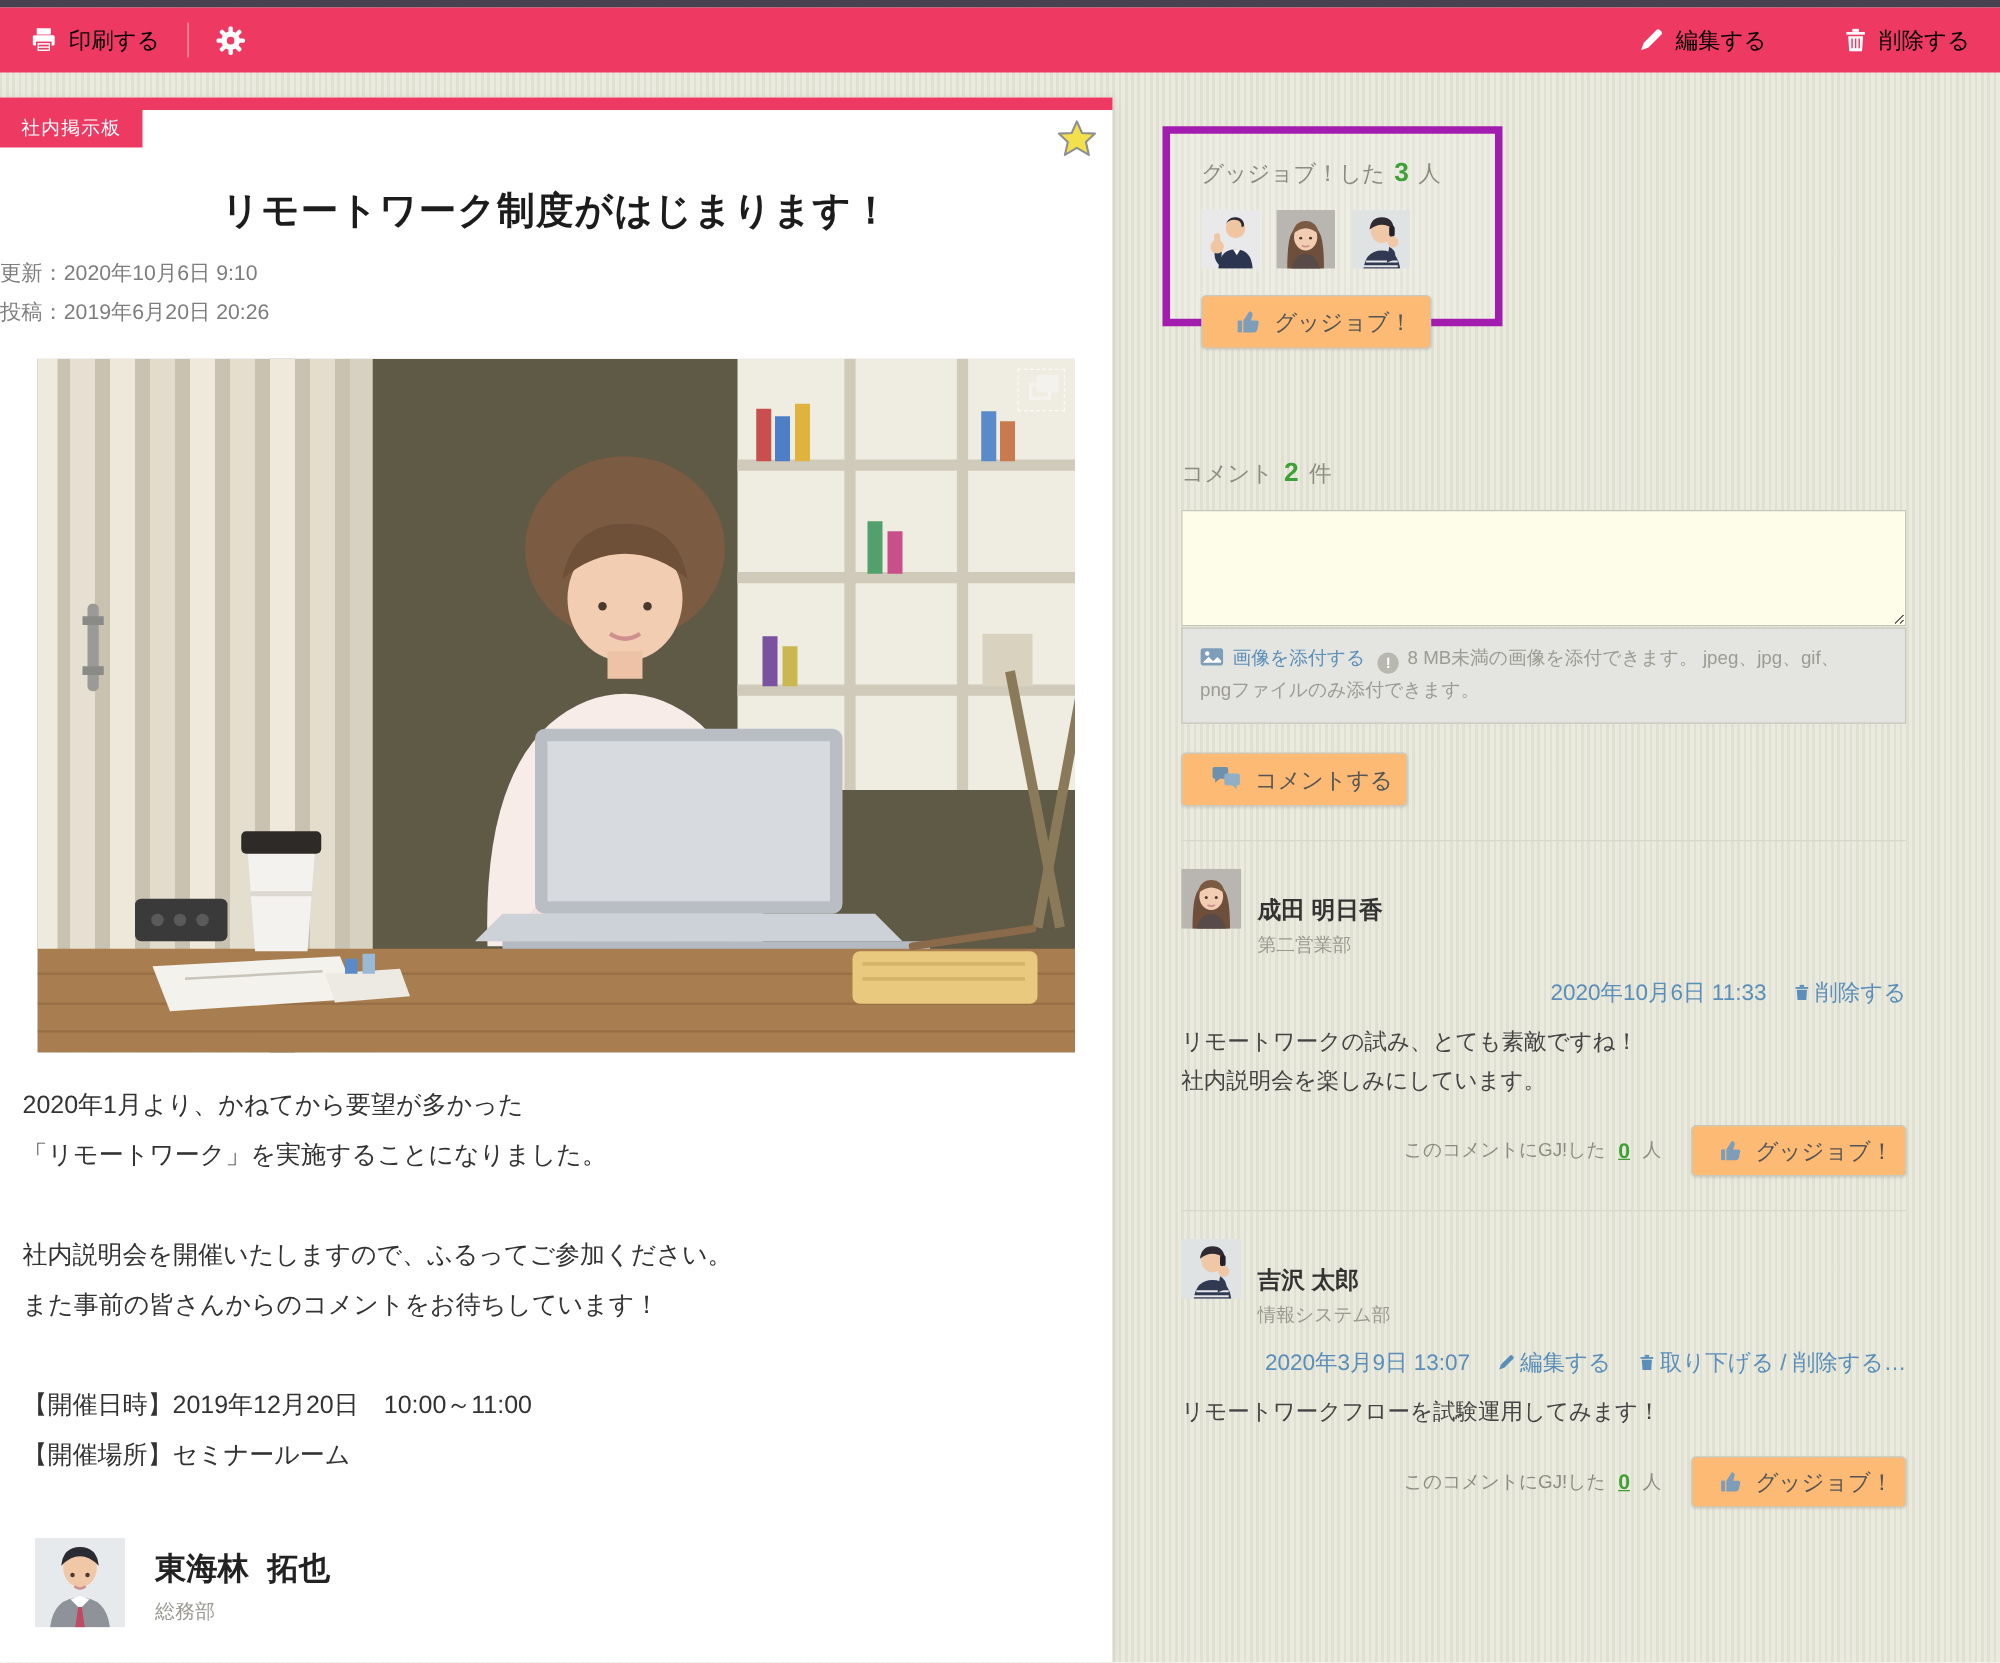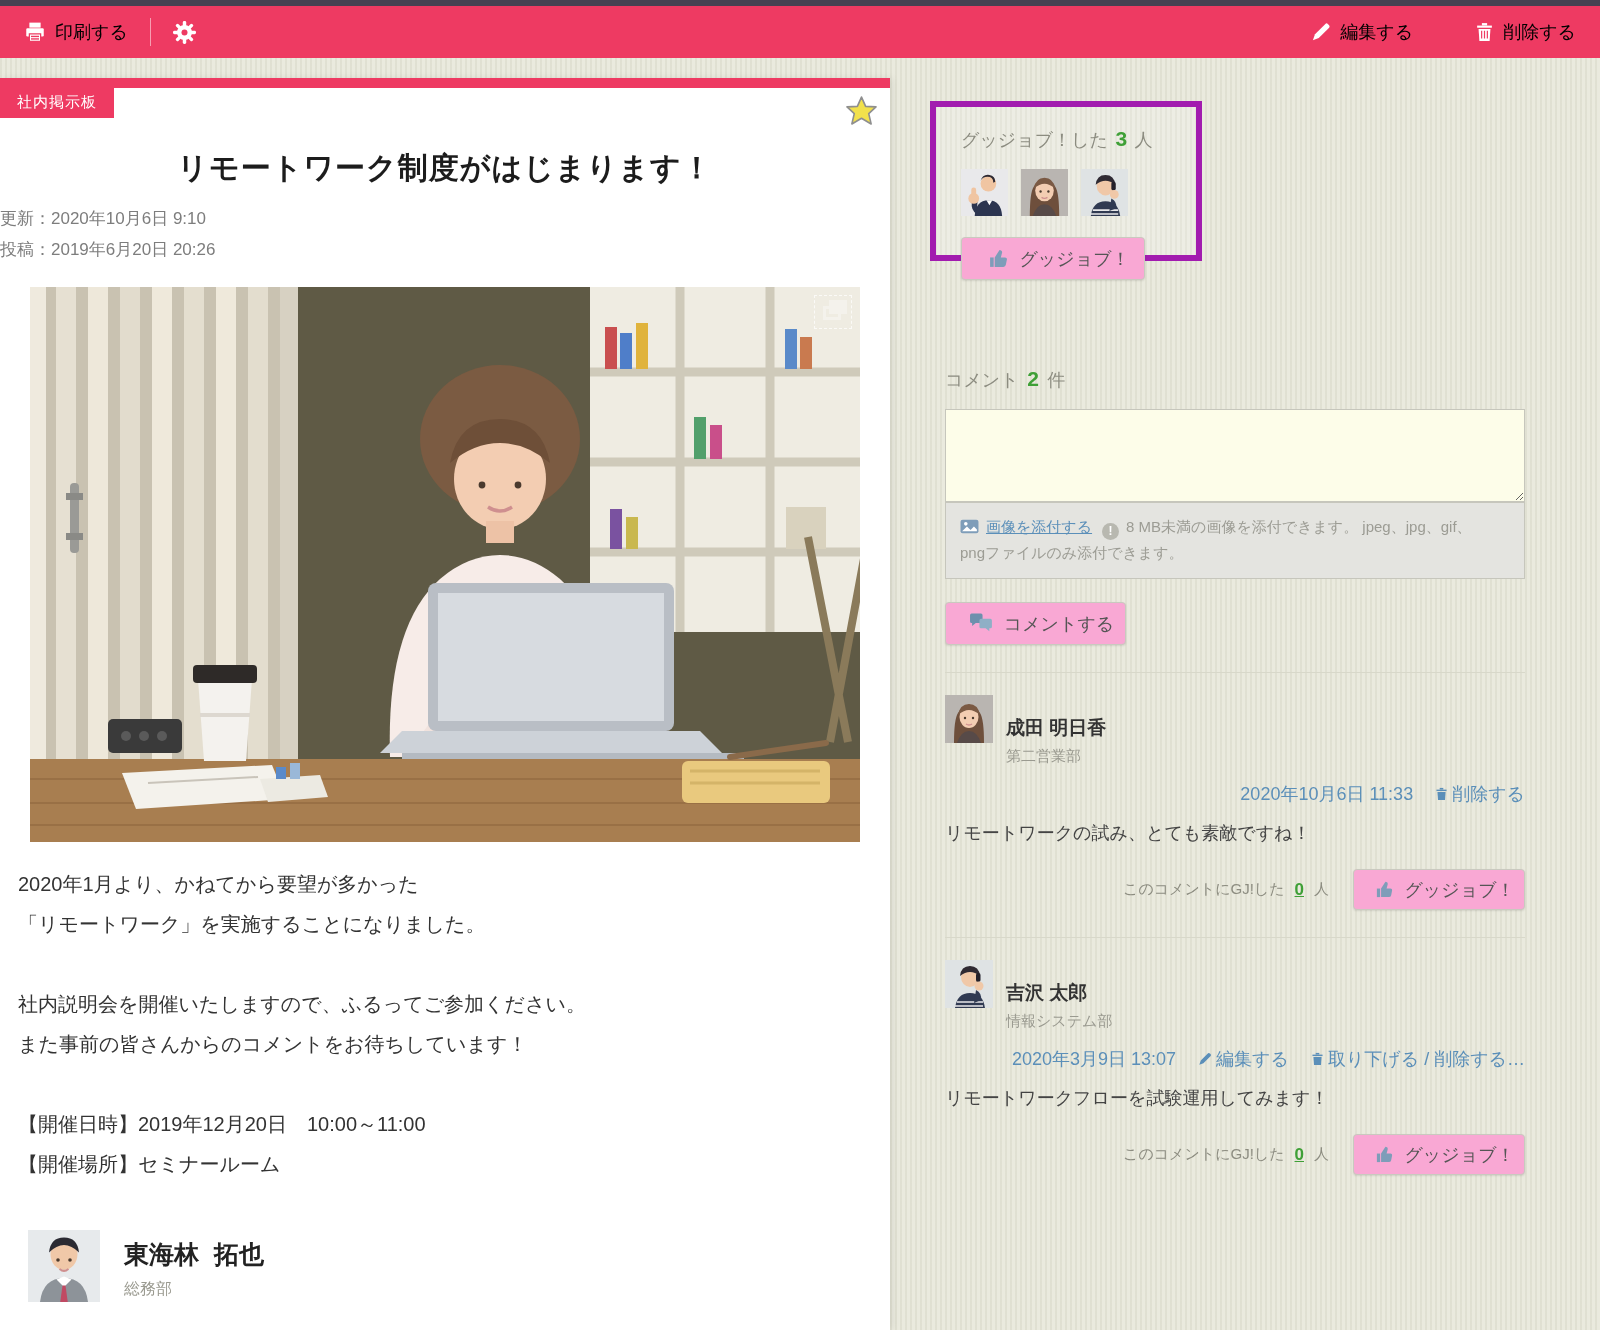--- a/index.html
+++ b/index.html
@@ -57,38 +57,38 @@
     border:6px solid #a21caf; background:rgba(255,255,255,.18);
     padding:20px 0 0 25px;
   }
   .gj-label { font-size:18px; color:#8c8c80; }
   .gj-count { font-size:21px; font-weight:bold; color:#3fa037; padding:0 3px; }
   .gj-avatars { display:flex; gap:13px; margin-top:17px; }
   .gj-avatars svg { width:47px; height:47px; display:block; cursor:pointer; }
 
   .btn {
     display:inline-flex; align-items:center; justify-content:center; gap:10px;
-    background:#f9a8d4; border:1px solid #c9c9bf; border-radius:4px;
+    background:#fdba74; border:1px solid #c9c9bf; border-radius:4px;
     box-shadow:0 1px 2px rgba(0,0,0,.10); cursor:pointer;
     font-family:inherit; font-size:18px; color:#555;padding-left:12px;
   }
   .gj-button { width:184px; height:43px; margin-top:21px; }
 
   .comments { position:absolute; left:55px; top:310px; width:580px; }
   .c-header { font-size:18px; color:#8c8c80; }
   .c-count { font-size:21px; font-weight:bold; color:#3fa037; padding:0 4px; }
   .c-textarea {
     margin-top:17px; width:580px; height:93px; background:#fdfde9;
     border:1px solid #c6c6bc; resize:both; font-family:inherit; font-size:16px; padding:6px;
   }
   .attach-bar {
     margin-top:-4px; width:580px; background:#e4e4e0; border:1px solid #c6c6bc;
     padding:11px 14px 12px; font-size:15px; color:#9c9c94; line-height:26px;
   }
-  .attach-link { color:#5b8fb9; text-decoration:underline; cursor:pointer; margin:0 10px 0 7px; }
+  .attach-link { color:#5b8fb9; cursor:pointer; margin:0 10px 0 7px; }
   .info-dot {
     display:inline-block; width:17px; height:17px; border-radius:50%;
     background:#b8b8b0; color:#fff; text-align:center; font-size:12px; font-weight:bold;
     line-height:17px; margin-right:7px; vertical-align:-3px;
   }
   .info-dot::before { content:"!"; }
   .submit-button { margin-top:23px; width:181px; height:43px; }
 
   .c-divider { border:none; border-top:1px solid #d8d8ca; margin-top:27px; }
 
@@ -401,20 +401,21 @@
           <svg width="13" height="14" viewBox="0 0 16 16">
             <rect x="5.8" y="0.5" width="4.4" height="2" fill="#5b8fb9"></rect>
             <rect x="1.8" y="2.6" width="12.4" height="1.8" fill="#5b8fb9"></rect>
             <path d="M3 5.4 h10 l-0.7 10.1 h-8.6 z" fill="#5b8fb9"></path>
           </svg>
           <span>削除する</span>
         </a>
       </div>
       <div class="ci-text">
         <div>リモートワークの試み、とても素敵ですね！</div>
+        <div>社内説明会を楽しみにしています。</div>
       </div>
       <div class="ci-gjrow">
         <span class="gj-prefix">このコメントにGJ!した</span>
         <a class="gj-zero">0</a>
         <span class="gj-unit-sm">人</span>
         <button class="btn ci-gj-button">
           <svg width="19" height="19" viewBox="0 0 20 20">
             <rect x="2" y="9" width="3.4" height="9" fill="#7e9db9"></rect>
             <path d="M6.4 18 h8.2 q2 0 2.4 -2 l1 -5 q0.4 -2 -1.8 -2 h-4 l1.2 -4.4 q0.4 -1.8 -1.4 -2.4 l-1 -0.3 l-4.6 7.1 z" fill="#7e9db9"></path>
           </svg>

